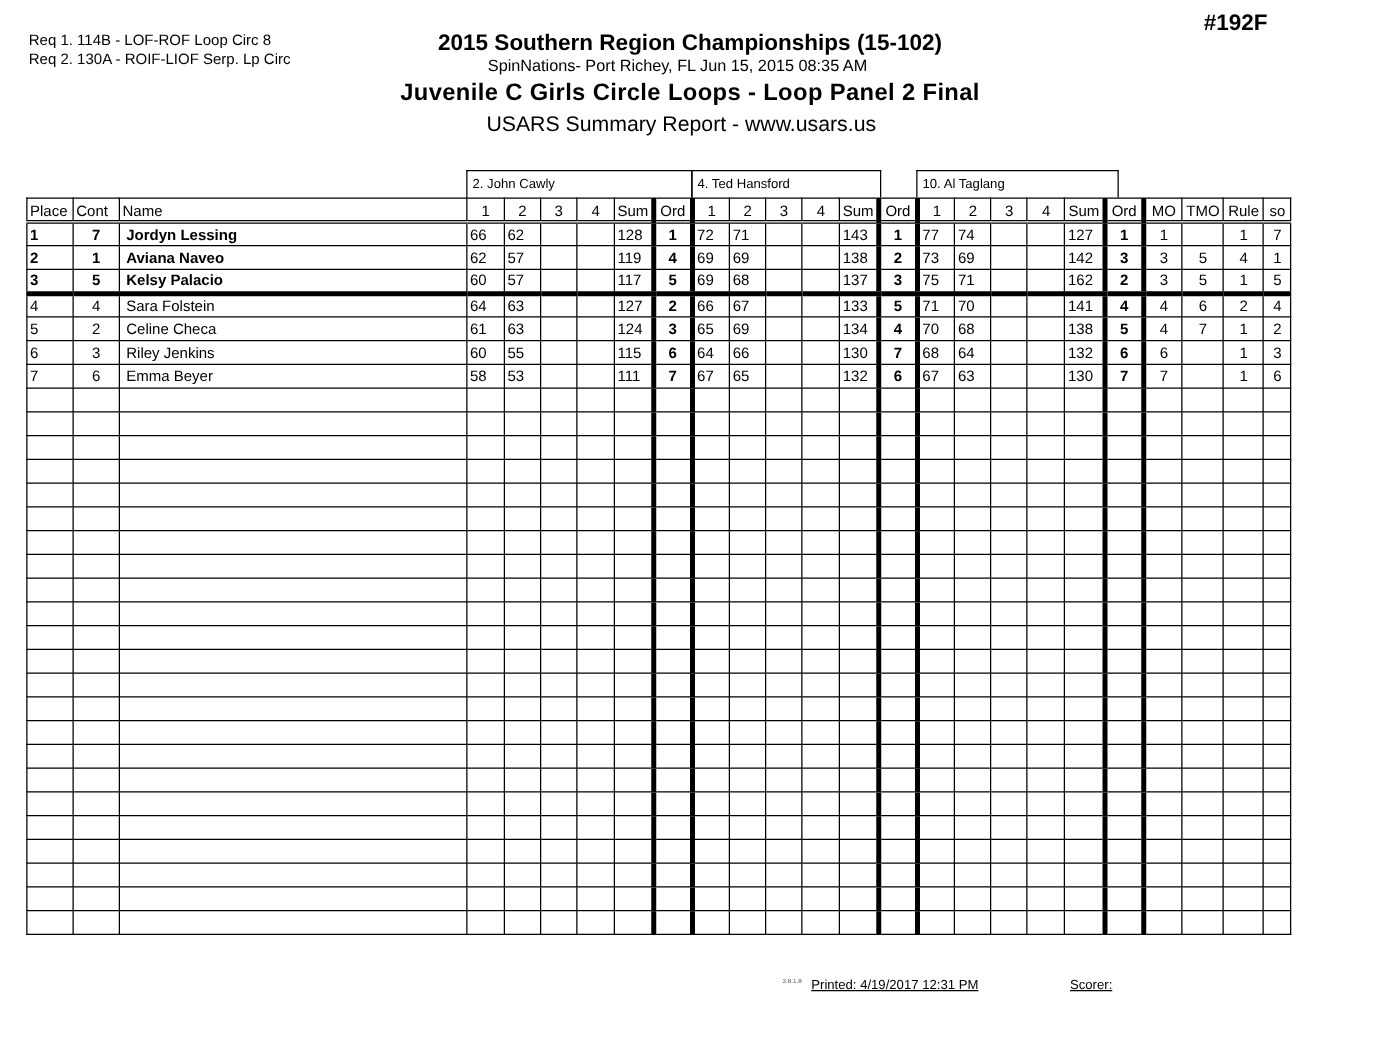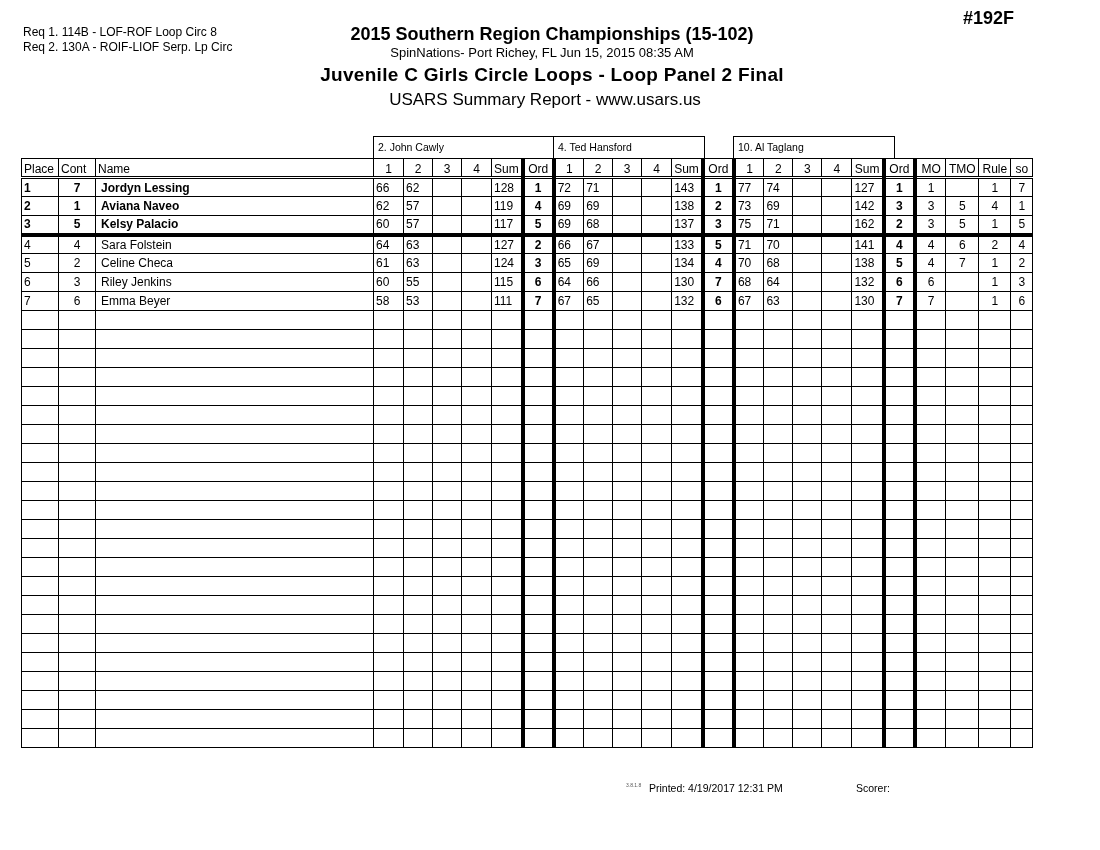--- a/index.html
+++ b/index.html
@@ -18,21 +18,21 @@
   table.grid td, table.grid th { border:1px solid #000; height:19px; padding:0 2px; box-sizing:border-box; overflow:hidden; white-space:nowrap; font-weight:normal; }
   table.grid thead th { height:19px; padding-top:3px; border-bottom:3px double #000; }
   table.grid .c { text-align:center; }
   table.grid .r { text-align:left; }
   table.grid .l { text-align:left; }
   table.grid .thickL { border-left:4px solid #000; }
   table.grid .bold { font-weight:bold; }
   table.grid tr.cut td { border-bottom:4px solid #000; }
   table.grid td.name { padding-left:5px; }
 
-  .footer { font-size:10.5px; top:782px; }
+  .footer { font-size:10.5px; top:782px;text-decoration:underline; }
   .ver { font-size:5px; color:#555; top:782px; left:626px; }
 </style>
 </head>
 <body>
 
 <div class="abs req" style="top:25px;">Req  1.  114B - LOF-ROF Loop Circ 8</div>
 <div class="abs req" style="top:40px;">Req  2.  130A - ROIF-LIOF Serp. Lp Circ</div>
 
 <div class="abs title1" style="top:24px;">2015 Southern Region Championships (15-102)</div>
 <div class="abs title2" style="top:45px;">SpinNations- Port Richey, FL  Jun 15, 2015  08:35 AM</div>

